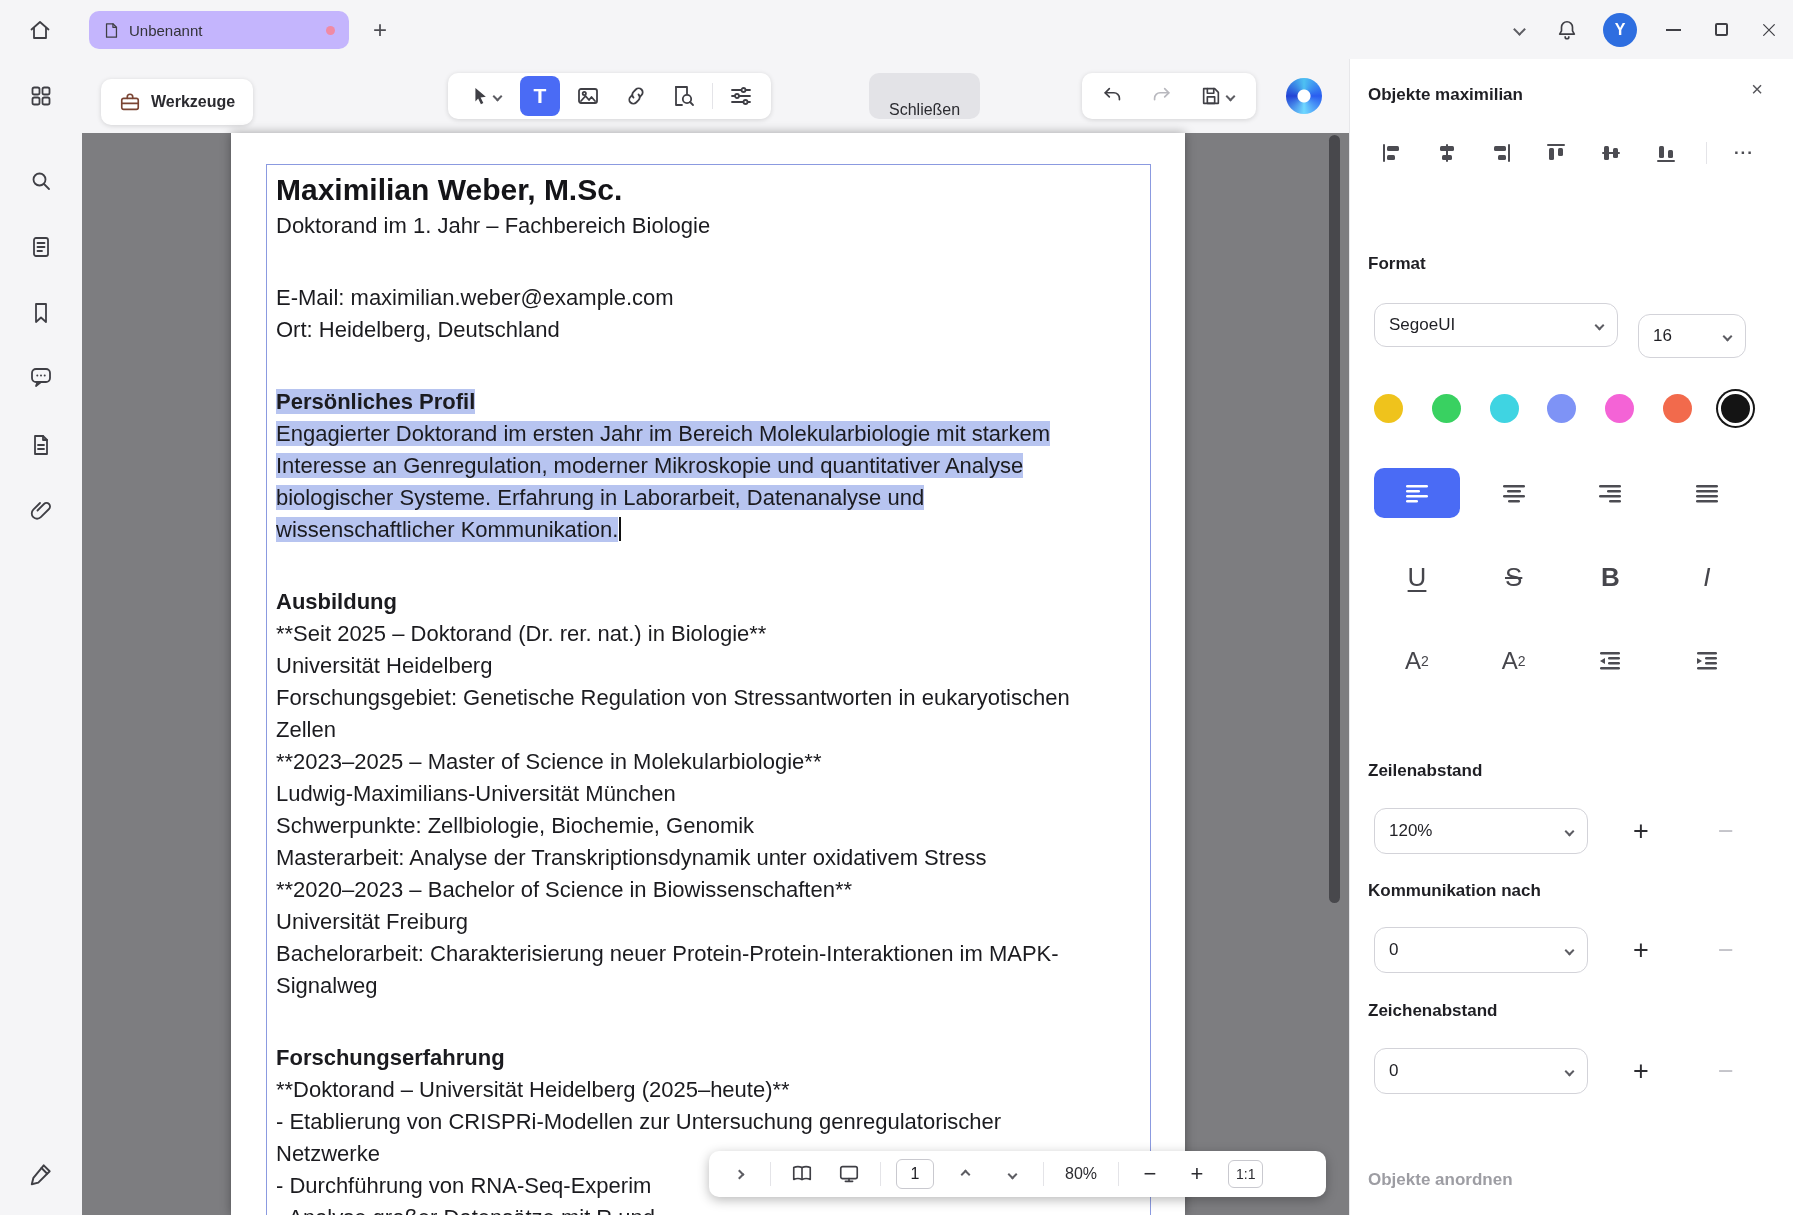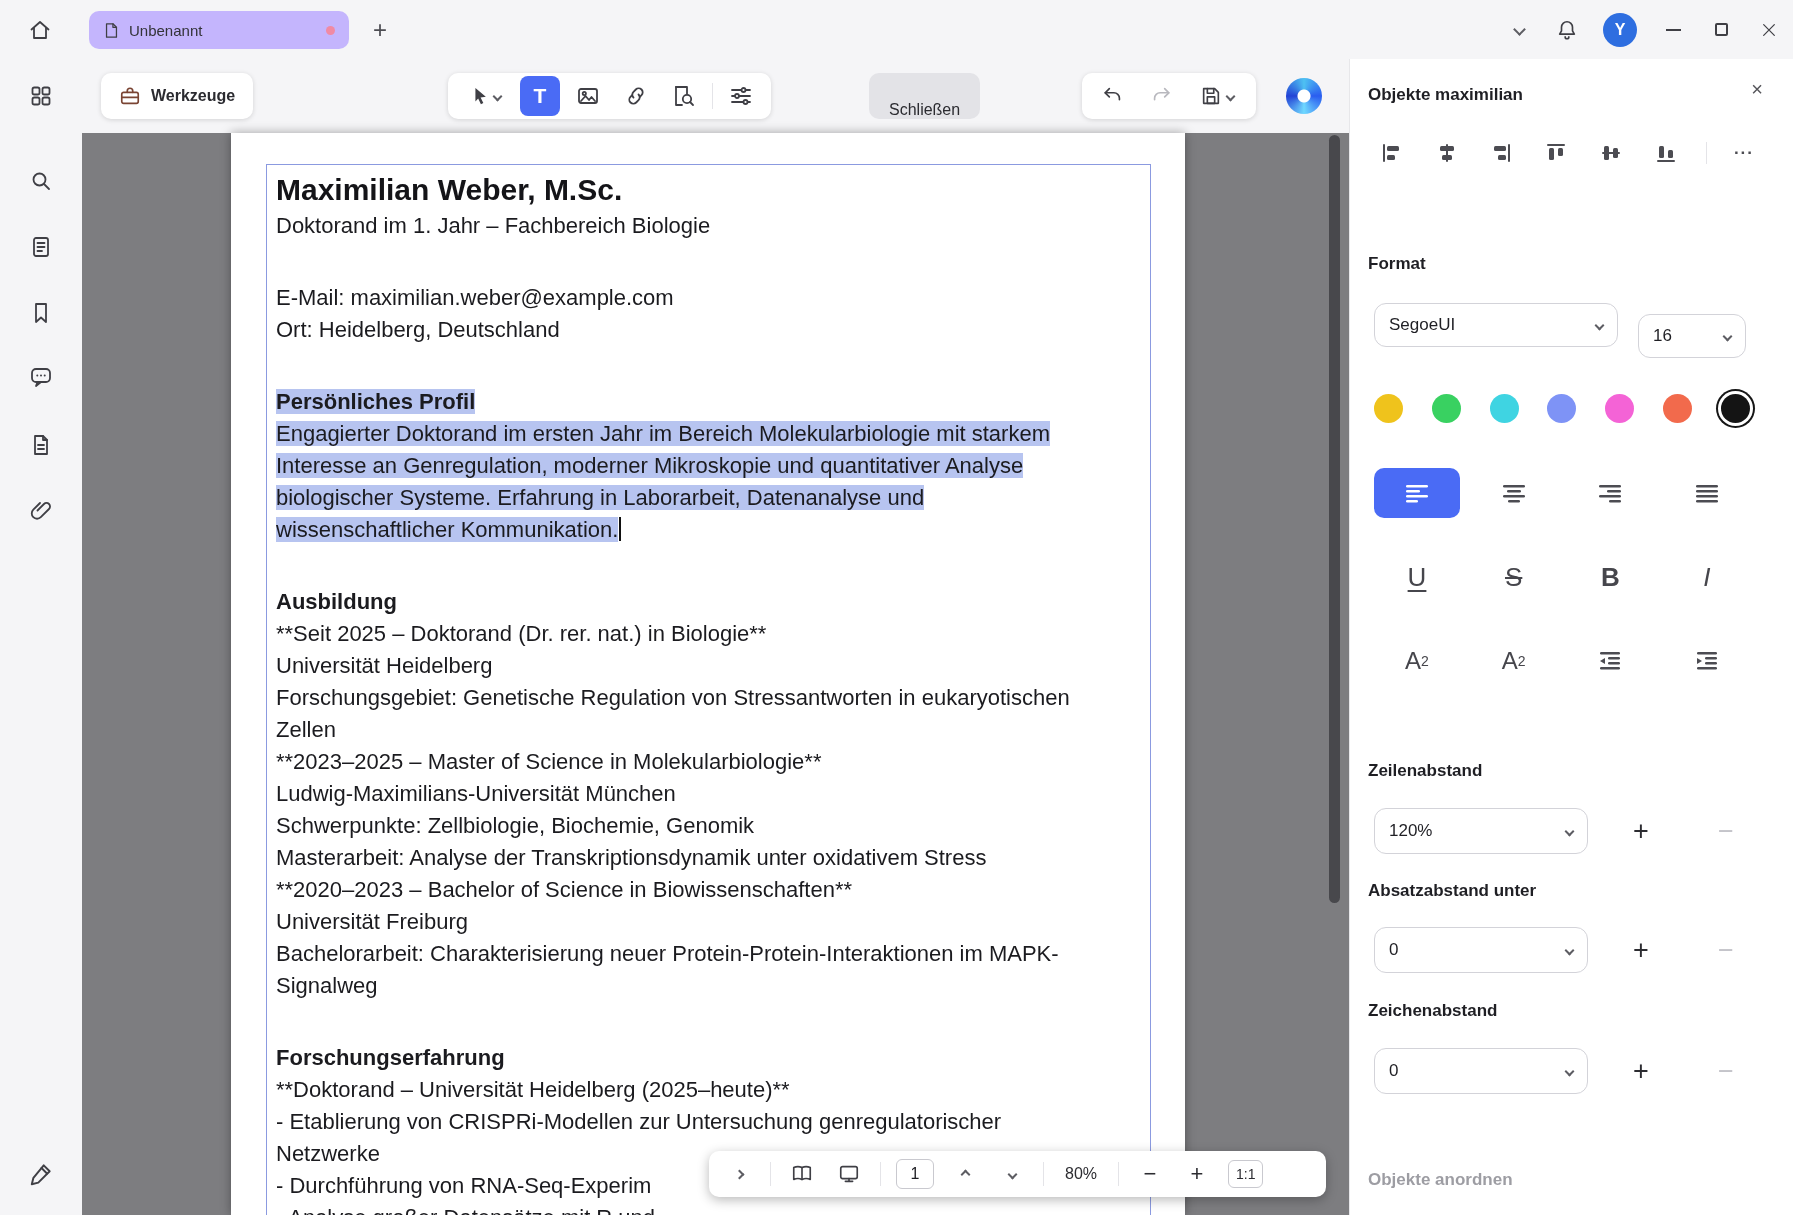--- a/index.html
+++ b/index.html
@@ -25,21 +25,21 @@
   .avatar{width:34px;height:34px;border-radius:50%;background:#2e6ee0;color:#fff;font-weight:700;font-size:16px;display:flex;align-items:center;justify-content:center;margin:0 12px;cursor:pointer}
   .win-min-bar{width:15px;height:2px;background:#3f3f45}
   .win-max-box{width:13px;height:13px;border:2px solid #3f3f45;border-radius:2px}
 
   
   .sidebar{position:absolute;left:0;top:59px;width:82px;bottom:0;background:#f5f5f7}
   .sb-btn{position:absolute;left:19px;width:44px;height:44px}
 
   
   .toolbar{position:absolute;left:82px;top:59px;width:1267px;height:74px;background:#f5f5f7}
-  .werkzeuge{position:absolute;left:19px;top:14px;height:46px;padding:0 18px;background:#fff;border-radius:10px;box-shadow:0 1px 5px rgba(0,0,0,.14);display:flex;align-items:center;gap:10px;cursor:pointer}
+  .werkzeuge{position:absolute;left:19px;top:20px;height:46px;padding:0 18px;background:#fff;border-radius:10px;box-shadow:0 1px 5px rgba(0,0,0,.14);display:flex;align-items:center;gap:10px;cursor:pointer}
   .werkzeuge .lbl{font-size:16px;font-weight:700;color:#2b2b30}
   .tools-group{position:absolute;left:366px;top:14px;height:46px;padding:0 10px;background:#fff;border-radius:10px;box-shadow:0 1px 5px rgba(0,0,0,.14);display:flex;align-items:center;gap:8px}
   .tool{width:40px;height:40px;border-radius:8px}
   .tool.with-chev{width:54px;gap:4px}
   .tool.active{background:#4a6bf5}
   .tool.active .tglyph{color:#fff;font-weight:700;font-size:21px}
   .tg-div{width:1px;height:26px;background:#e4e4e8}
   .close-tool-btn{position:absolute;left:787px;top:14px;height:46px;padding:0 20px;background:#e3e3e7;border-radius:10px;display:flex;align-items:flex-end;font-size:16px;color:#2b2b30;cursor:pointer}
   .history-group{position:absolute;left:1000px;top:14px;height:46px;padding:0 12px;background:#fff;border-radius:10px;box-shadow:0 1px 5px rgba(0,0,0,.14);display:flex;align-items:center;gap:10px}
   .hg-btn{width:38px;height:38px}
@@ -502,21 +502,21 @@
   </div>
 
   <div class="p-label" style="top:702px">Zeilenabstand</div>
   <div class="dd" style="left:24px;top:749px;width:214px;height:46px">
     <span>120%</span>
     <span class="chev small"></span>
   </div>
   <div class="pm" style="left:271px;top:752px">+</div>
   <div class="pm disabled" style="left:356px;top:752px">−</div>
 
-  <div class="p-label" style="top:822px">Absatzabstand unter</div>
+  <div class="p-label" style="top:822px">Kommunikation nach</div>
   <div class="dd" style="left:24px;top:868px;width:214px;height:46px">
     <span>0</span>
     <span class="chev small"></span>
   </div>
   <div class="pm" style="left:271px;top:871px">+</div>
   <div class="pm disabled" style="left:356px;top:871px">−</div>
 
   <div class="p-label" style="top:942px">Zeichenabstand</div>
   <div class="dd" style="left:24px;top:989px;width:214px;height:46px">
     <span>0</span>

